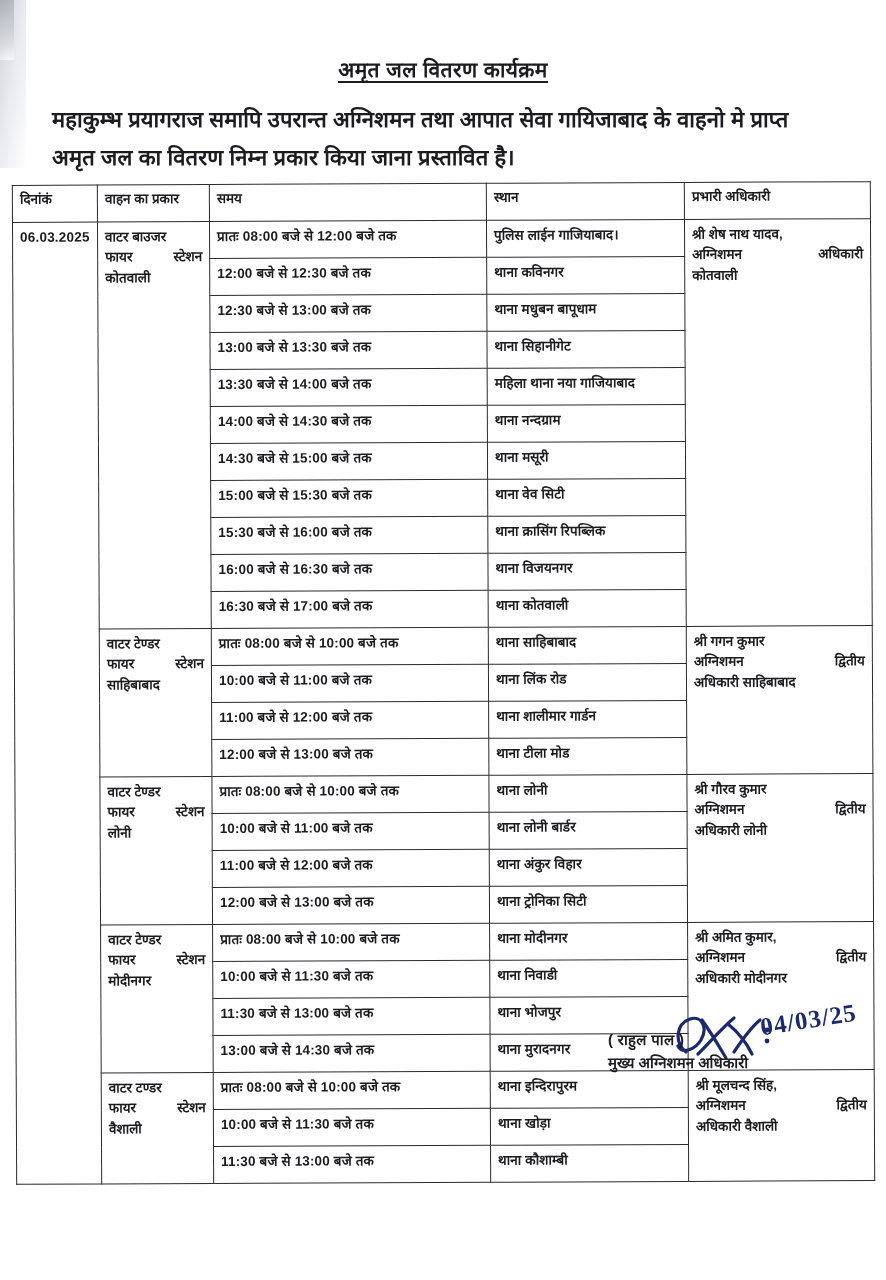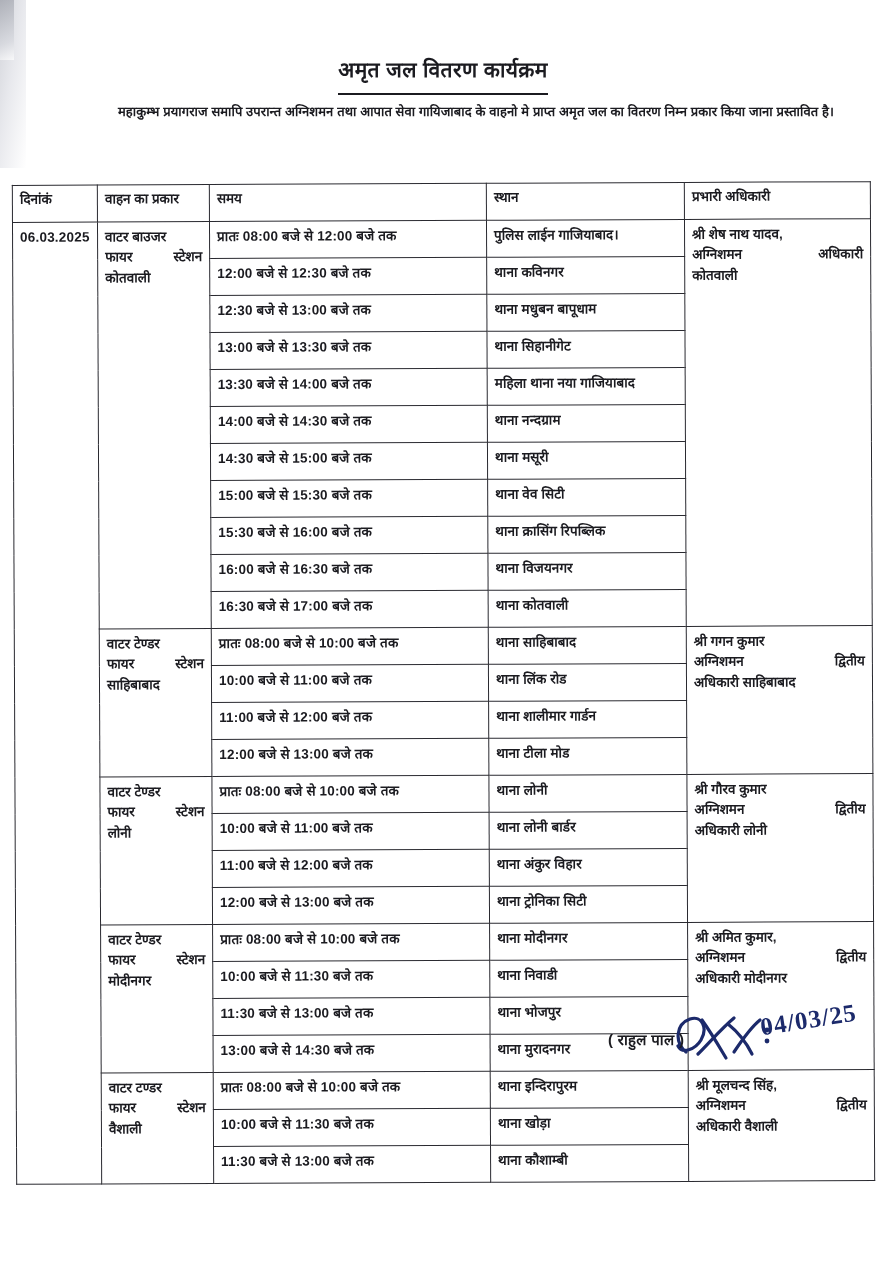--- a/index.html
+++ b/index.html
@@ -48,28 +48,28 @@
   
   .doc-title {
     text-align: center;
     font-size: 21px;
     font-weight: 700;
     letter-spacing: .4px;
     margin: 55px 0 0 0;
   }
   .doc-title span {
     border-bottom: 2px solid #1b1b20;
-    padding-bottom: 12px;
+    padding-bottom: 0;
   }
   .doc-intro {
     margin: 18px 52px 0 52px;
-    font-size: 13px;
+    font-size: 22px;
     font-weight: 600;
     line-height: 1.72;
-    text-align: right;
+    text-align: left;
     letter-spacing: .1px;
   }
 
   
   .table-wrap {
     position: absolute;
     left: 14px;
     top: 183px;
     width: 858px;
     transform: rotate(-0.25deg);
@@ -387,15 +387,16 @@
       <path d="M60 16 C70 24, 78 34, 84 46"></path>
       <path d="M66 44 C74 32, 82 20, 92 12"></path>
     </g>
     <circle cx="99" cy="22" r="2.4" fill="#1c2a6b"></circle>
     <circle cx="99" cy="33" r="2.4" fill="#1c2a6b"></circle>
   </svg>
   <div class="sign-date">04/03/25</div>
 
   <div class="sign-block">
     <div class="sign-name">( राहुल पाल )</div>
+    <div>मुख्य अग्निशमन अधिकारी</div>
   </div>
 
 </div>
 
 </body></html>

